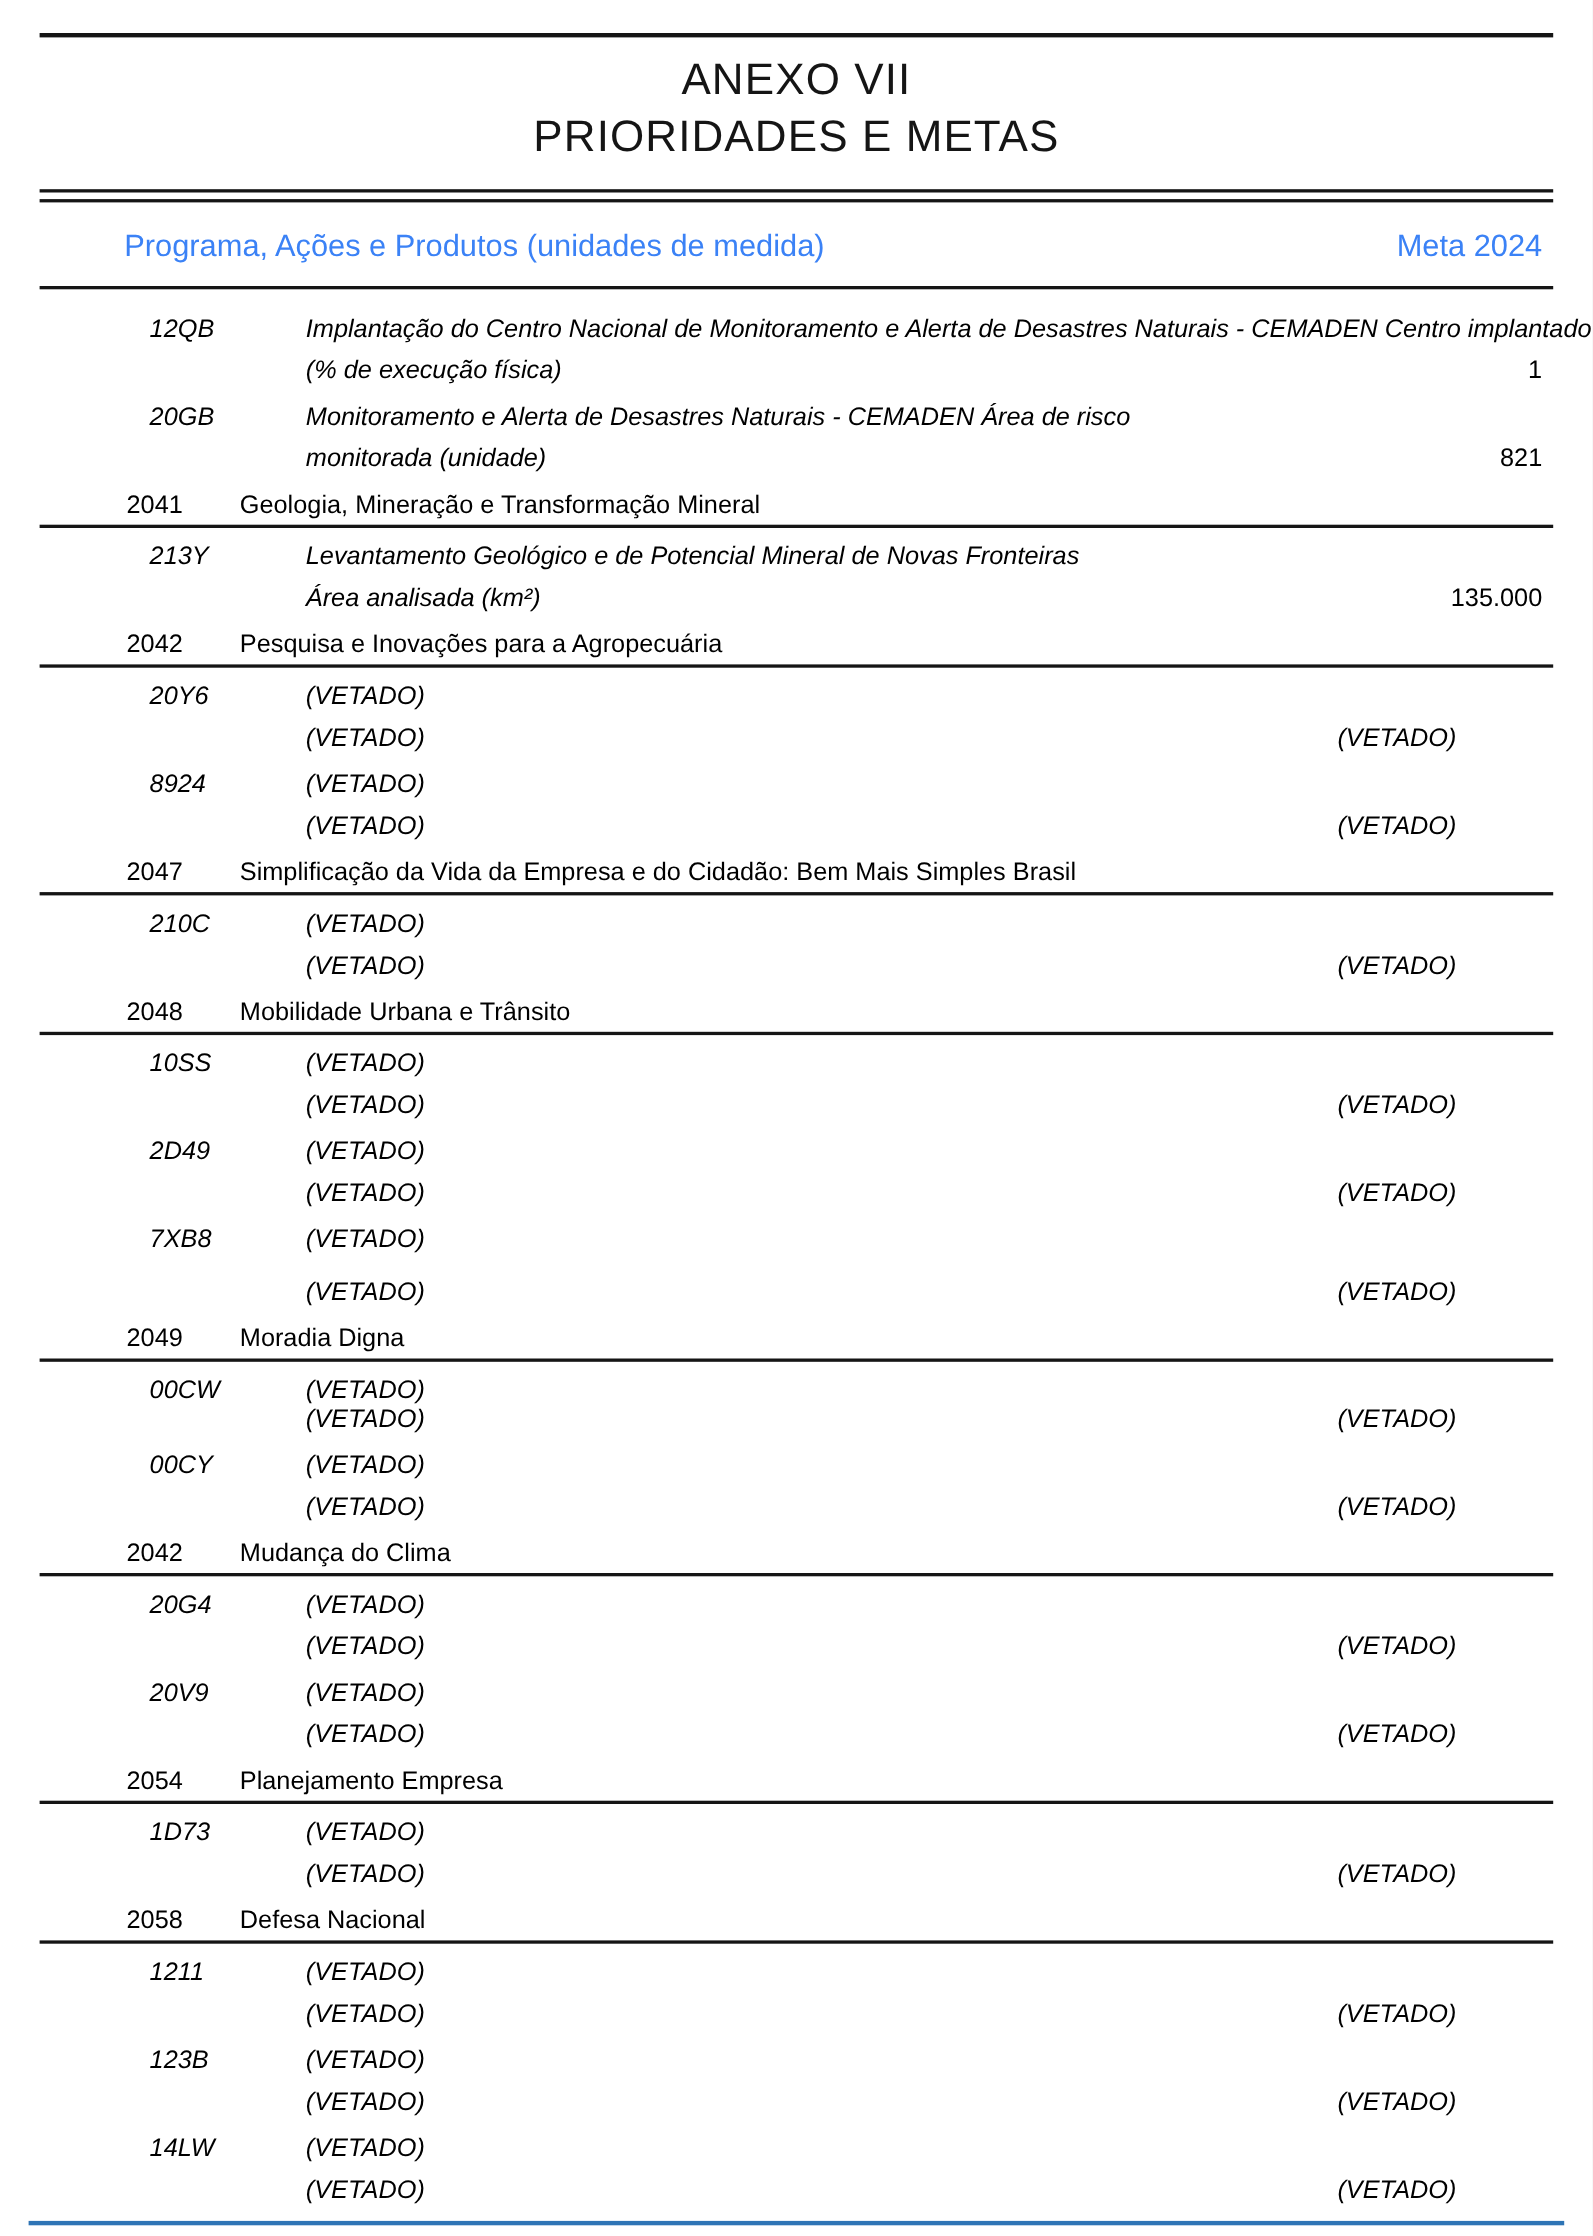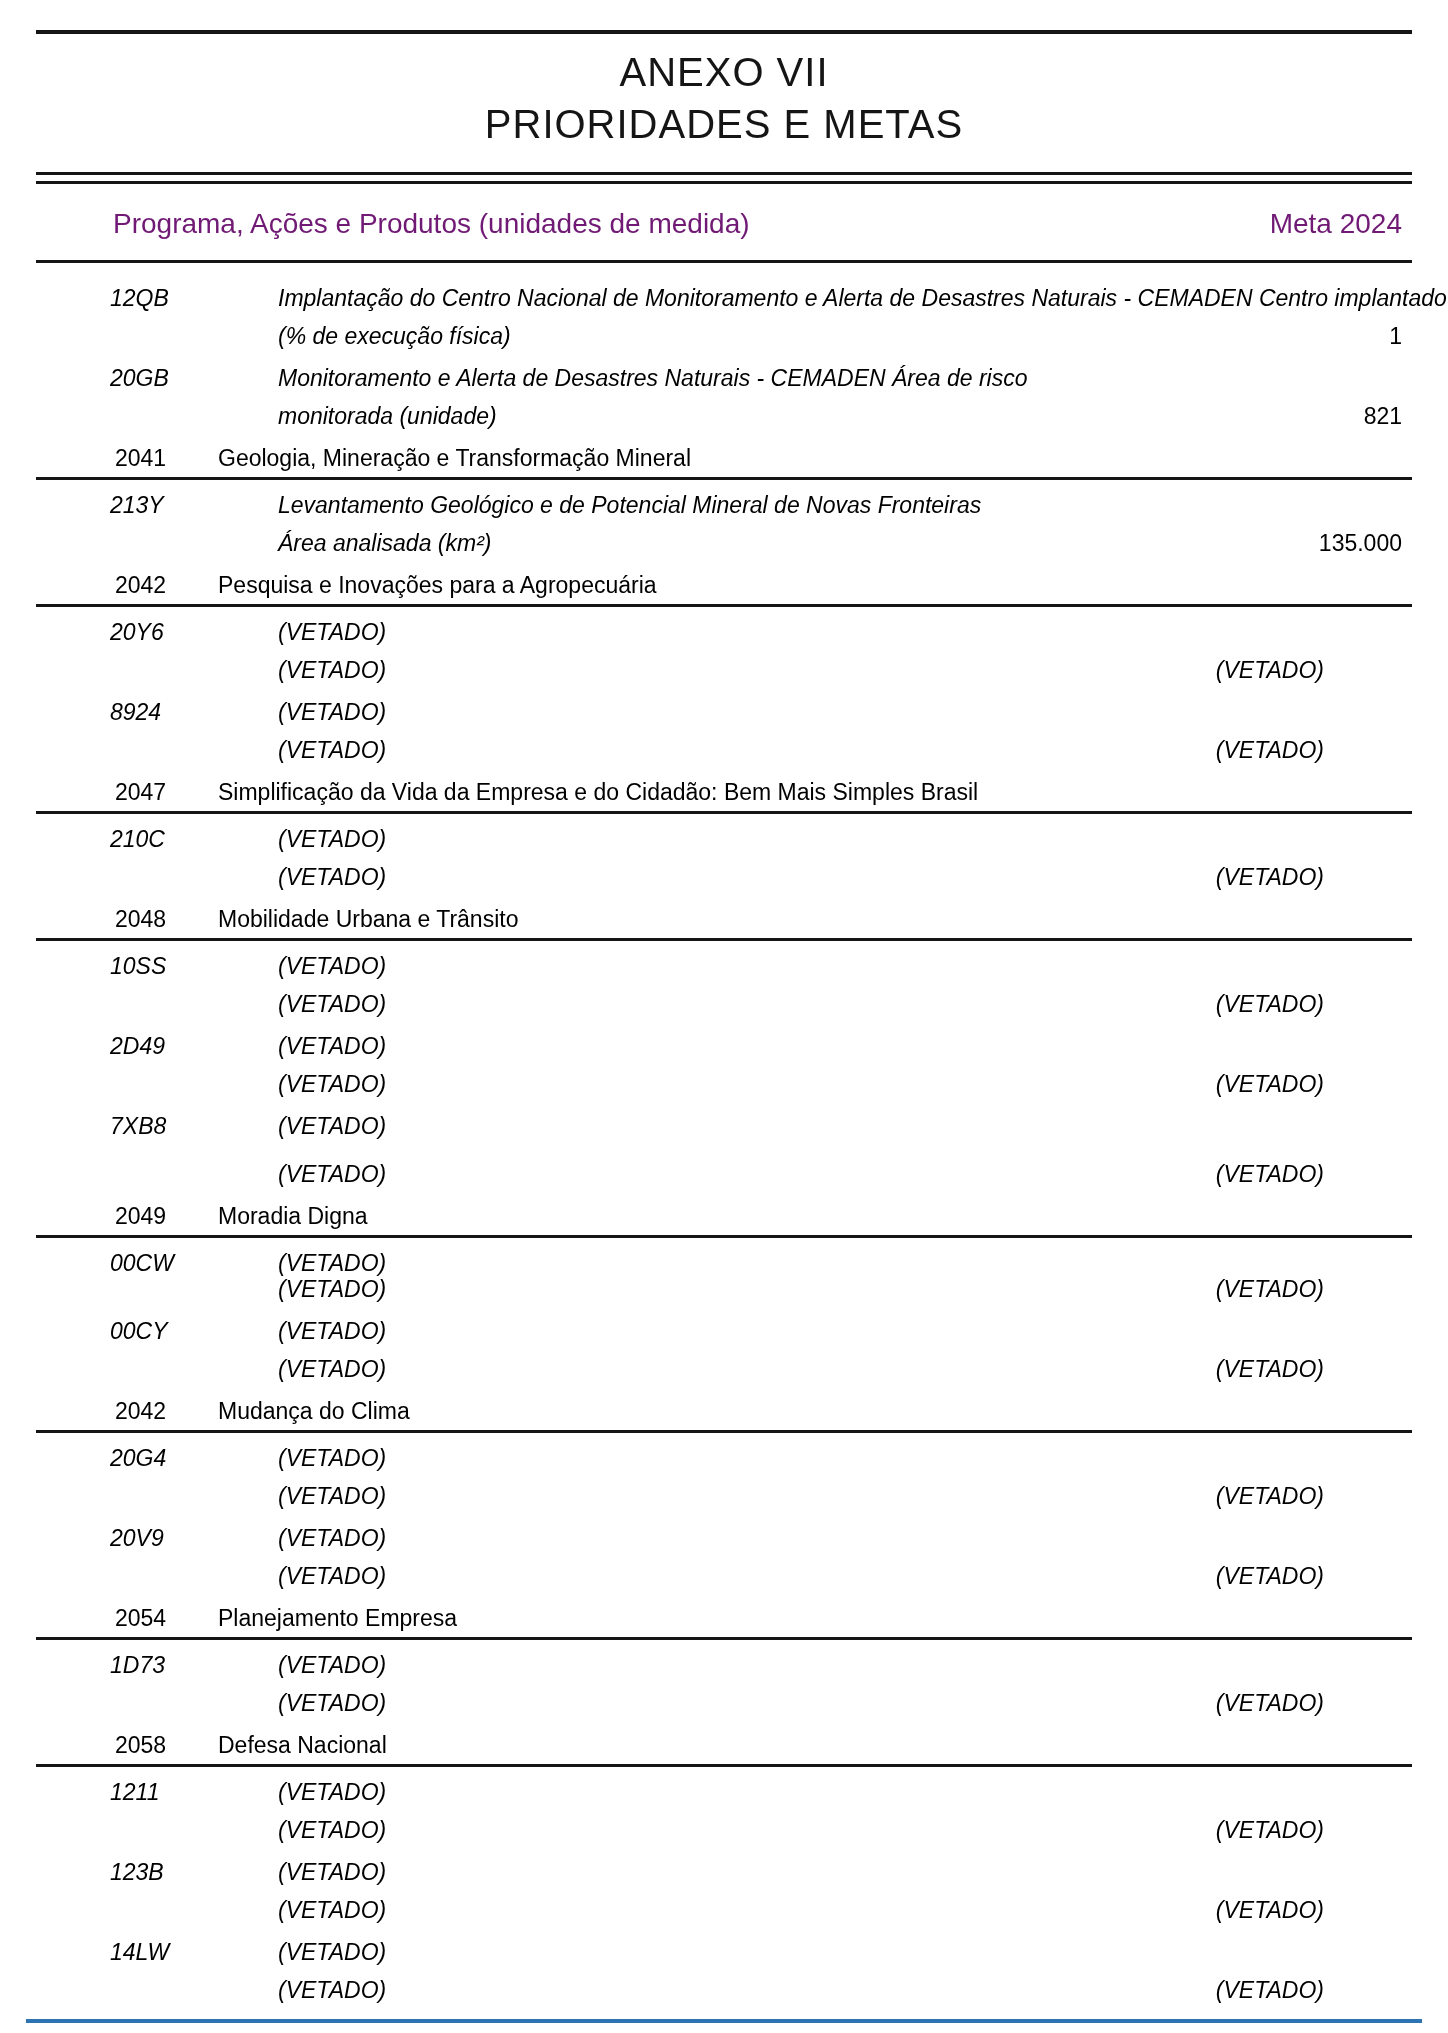--- a/index.html
+++ b/index.html
@@ -33,36 +33,36 @@
     margin-top: 22px;
     height: 6px;
     border-top: 3px solid #151515;
     border-bottom: 3px solid #151515;
   }
   .col-header {
     display: flex;
     justify-content: space-between;
     align-items: baseline;
     padding: 24px 10px 20px 77px;
-    color: #701a75;
+    color: #3b82f6;
     font-size: 28px;
   }
   .header-rule { border-top: 3px solid #151515; }
 
   .table { padding-top: 16px; }
 
   .row-action {
     position: relative;
     padding-left: 242px;
     margin-bottom: 4px;
     font-size: 23px;
   }
   .row-action .code {
     position: absolute;
-    left: 74px;
+    left: 100px;
     top: 0;
     font-style: italic;
     line-height: 38px;
   }
   .desc-line {
     font-style: italic;
     line-height: 38px;
     white-space: nowrap;
   }
   .compact .desc-line + .desc-line { margin-top: -12px; }

